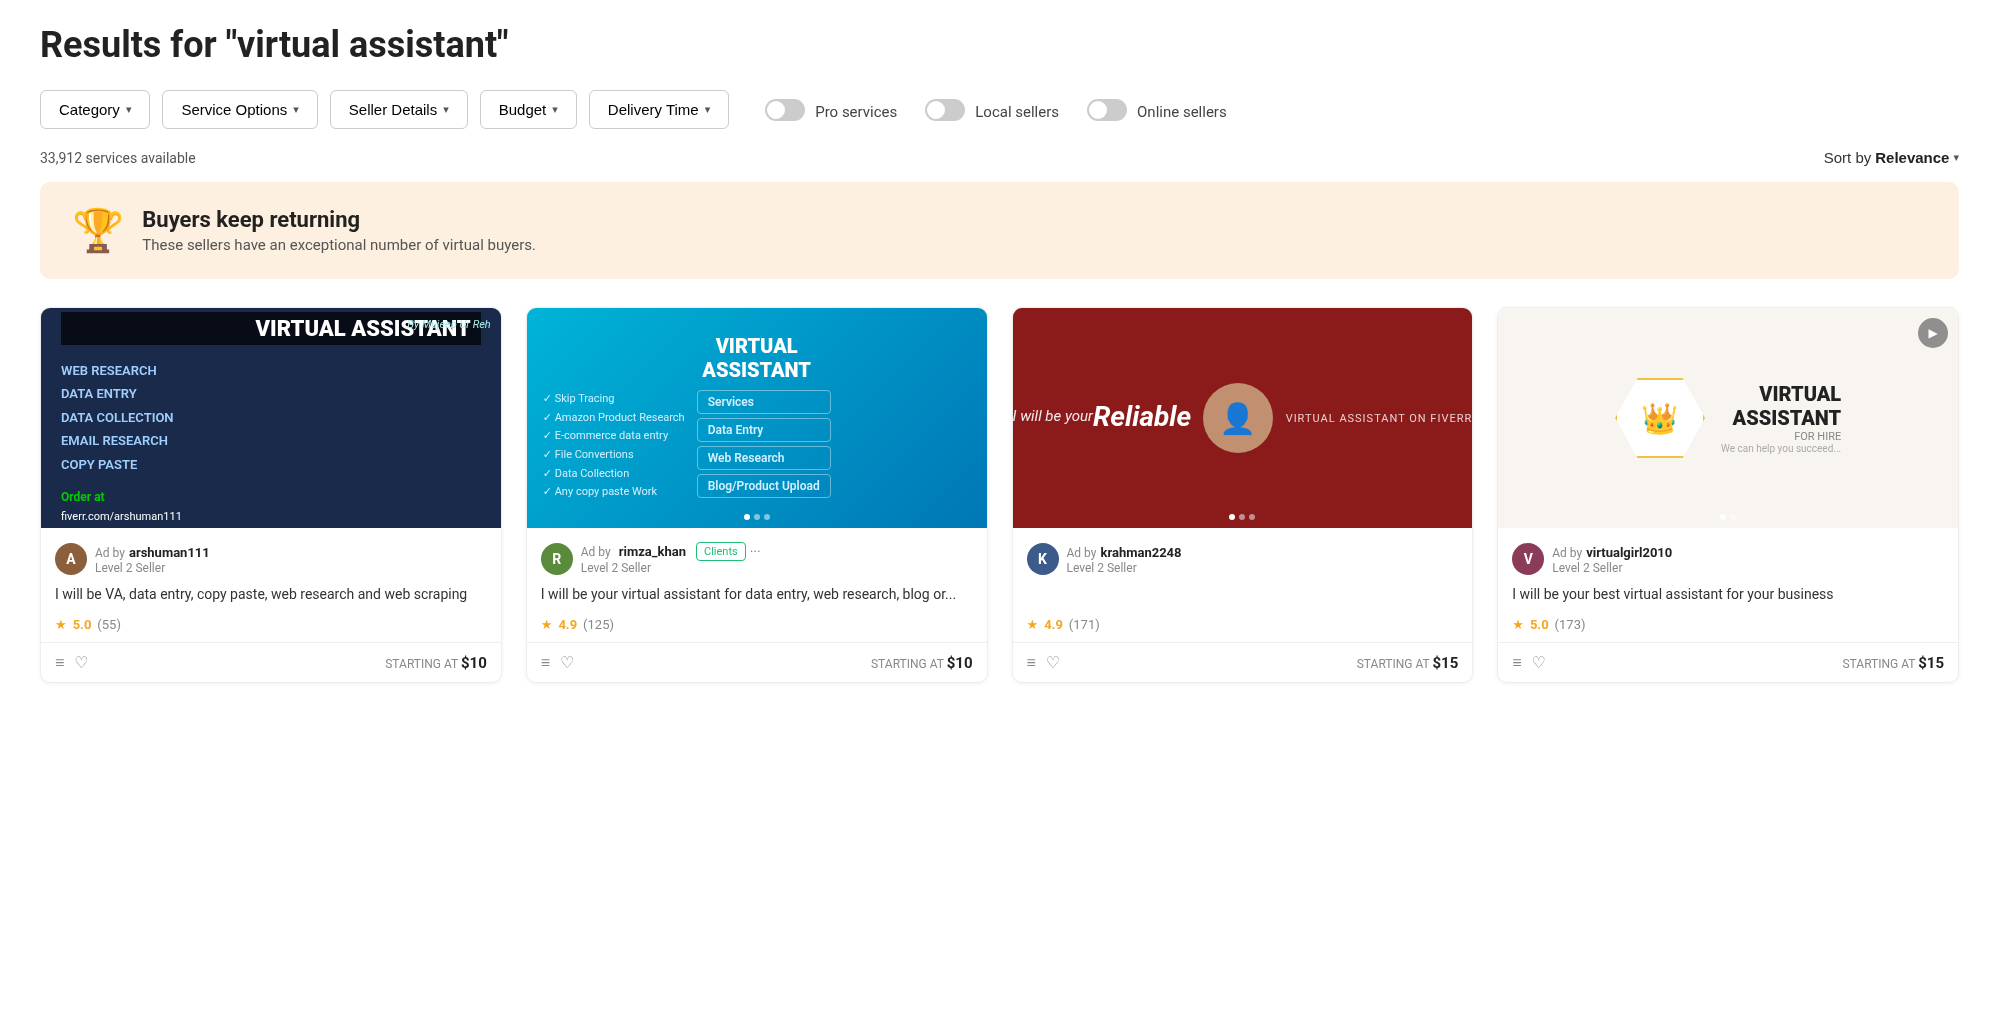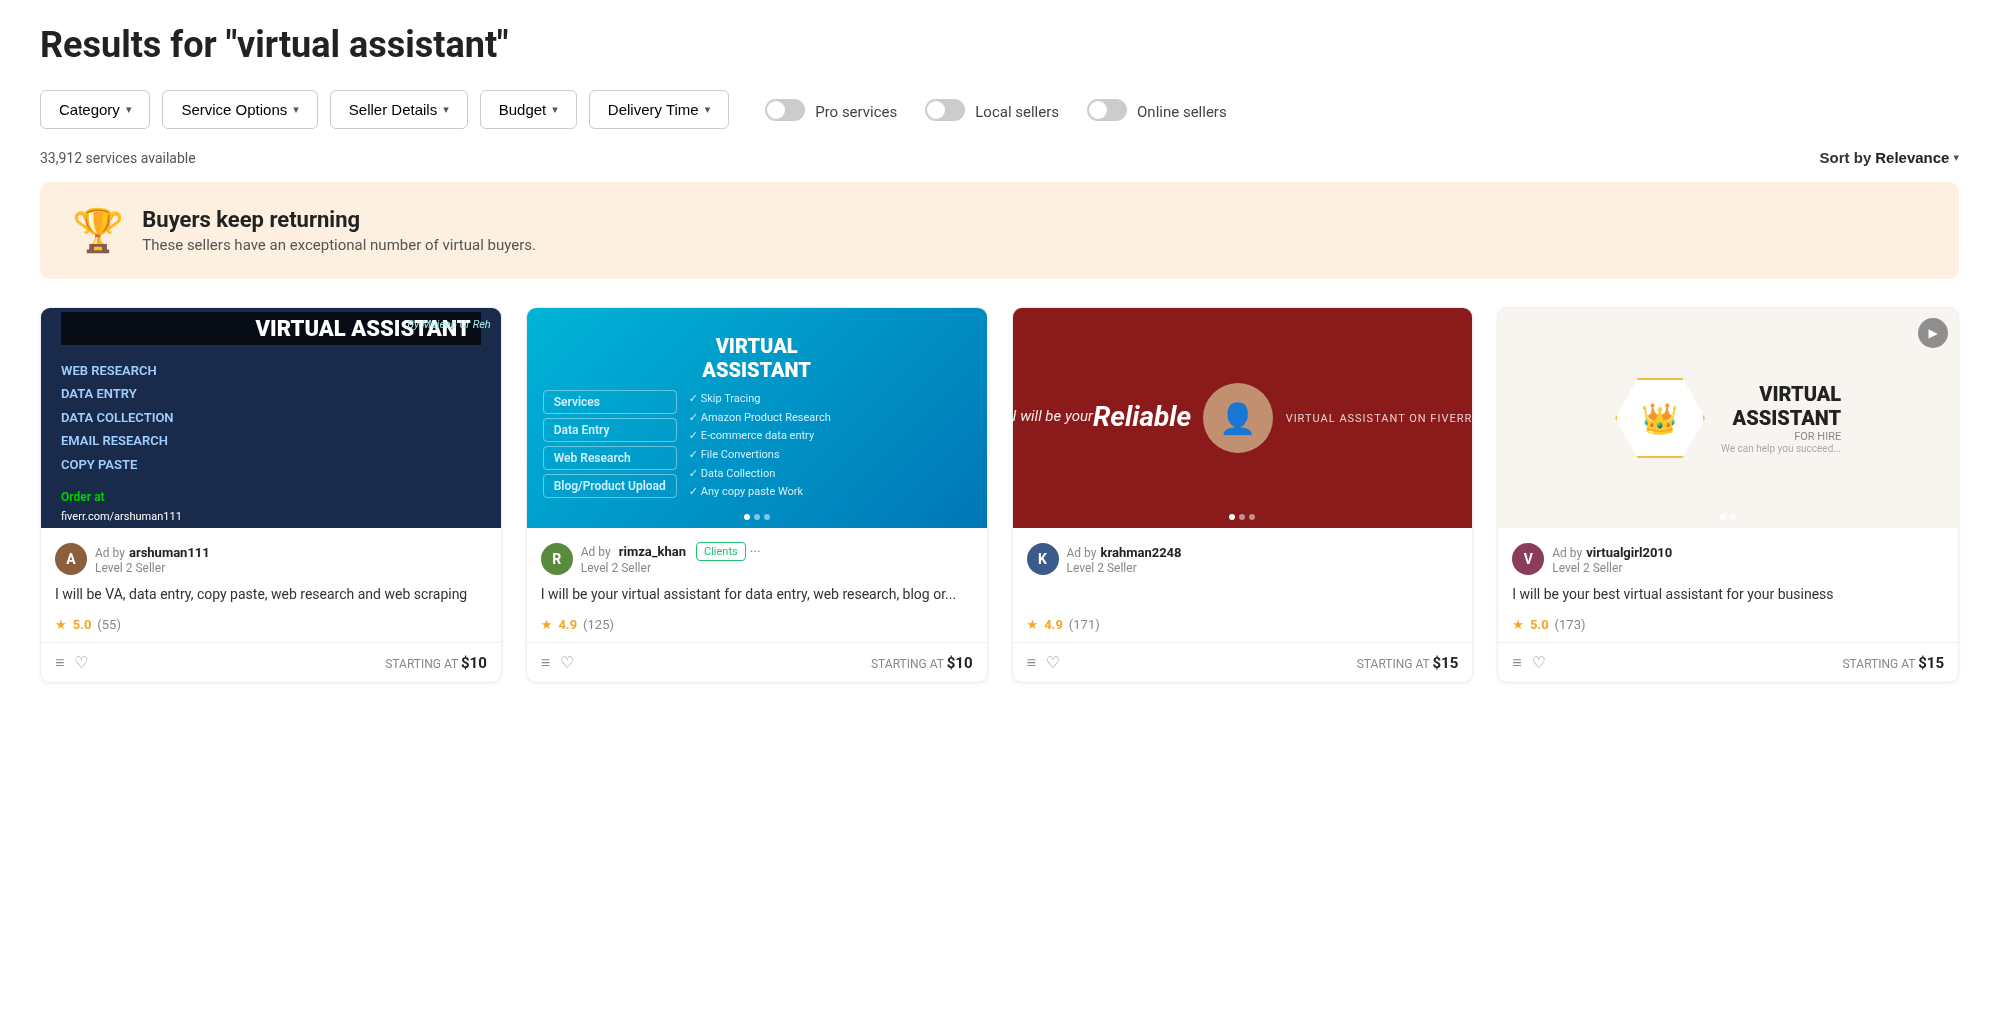--- a/index.html
+++ b/index.html
@@ -33,21 +33,21 @@
     }
 
     .results-bar {
       display: flex; align-items: center; justify-content: space-between;
       margin-bottom: 16px; font-size: 14px; color: #555;
     }
     .sort-btn {
       display: flex; align-items: center; gap: 4px;
       font-size: 15px; cursor: pointer; border: none; background: none;
     }
-    .sort-label { font-weight: 700; color: #333; }
+    .sort-label { font-weight: 400; color: #333; }
     .sort-value { font-weight: 700; color: #222; }
 
     .promo-banner {
       background: #fdf0e0; border-radius: 10px; padding: 24px 32px;
       margin-bottom: 28px; display: flex; align-items: center; gap: 18px;
     }
     .trophy-icon { font-size: 42px; }
     .promo-text h2 { font-size: 22px; font-weight: 700; margin-bottom: 4px; }
     .promo-text p { font-size: 15px; color: #555; }
 
@@ -232,33 +232,33 @@
         </div>
       </div>
     </div>
 
     <div class="card">
       <div class="card-img-wrapper">
         <div class="card-image card-img-2">
           <div style="width:100%;padding:16px;">
             <div class="va-big-title">VIRTUAL<br>ASSISTANT</div>
             <div style="display:flex;gap:12px;align-items:flex-start;">
-              <div>
-                <div class="va-svc-item">Services</div>
-                <div class="va-svc-item">Data Entry</div>
-                <div class="va-svc-item">Web Research</div>
-                <div class="va-svc-item">Blog/Product Upload</div>
-              </div>
               <div style="color:#d0f0ff;font-size:11px;line-height:1.7;">
                 <div>✓ Skip Tracing</div>
                 <div>✓ Amazon Product Research</div>
                 <div>✓ E-commerce data entry</div>
                 <div>✓ File Convertions</div>
                 <div>✓ Data Collection</div>
                 <div>✓ Any copy paste Work</div>
+              </div>
+              <div>
+                <div class="va-svc-item">Services</div>
+                <div class="va-svc-item">Data Entry</div>
+                <div class="va-svc-item">Web Research</div>
+                <div class="va-svc-item">Blog/Product Upload</div>
               </div>
             </div>
           </div>
         </div>
         <div class="dots">
           <div class="dot active"></div>
           <div class="dot"></div>
           <div class="dot"></div>
         </div>
       </div>

